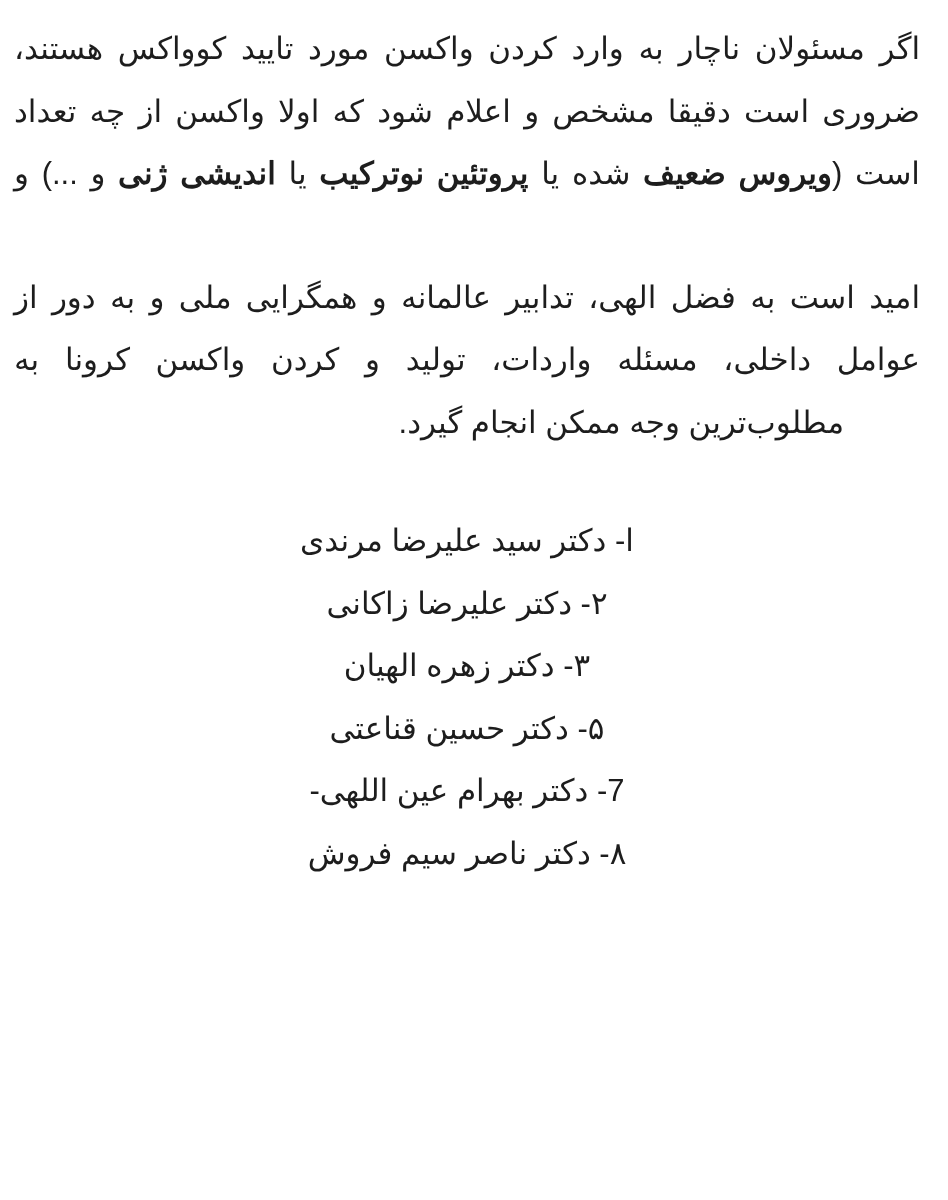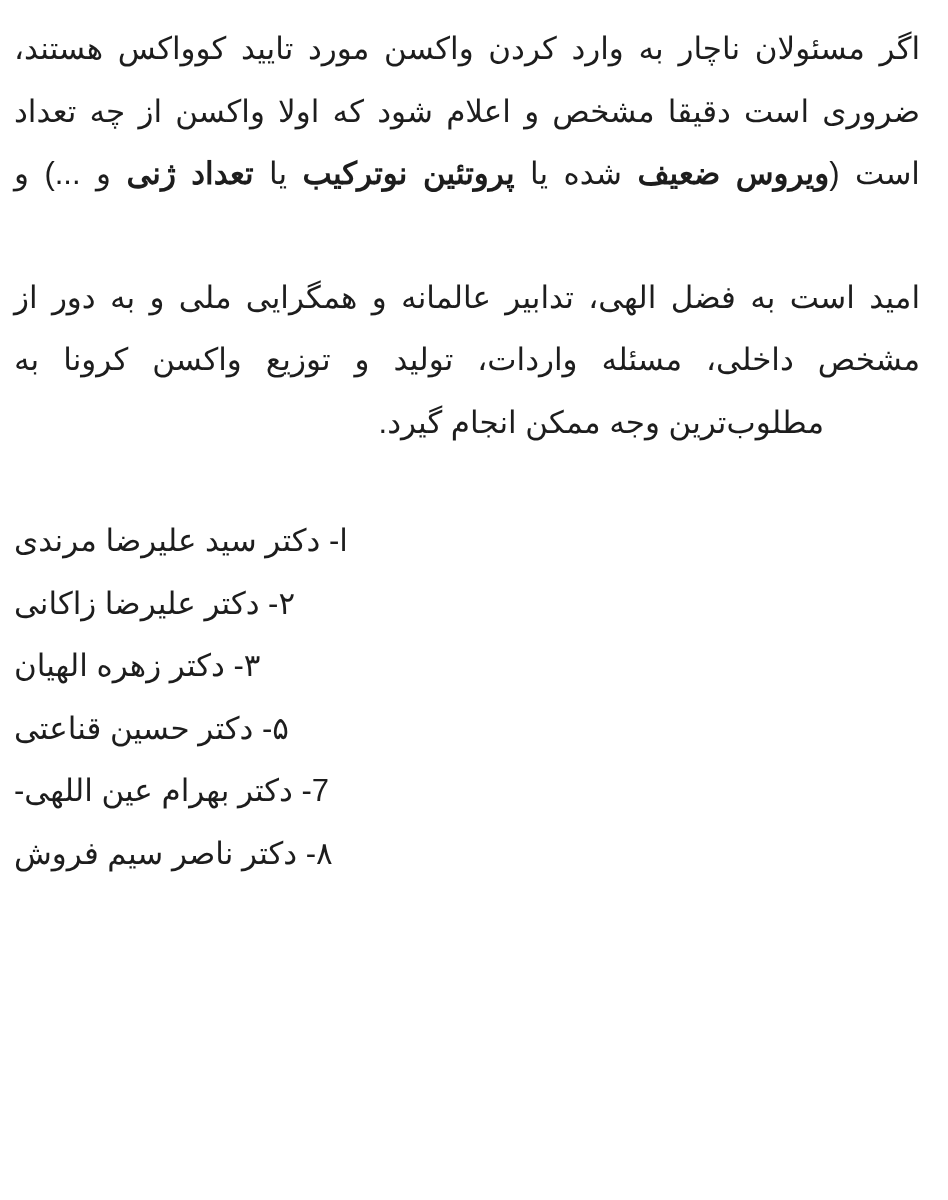--- a/index.html
+++ b/index.html
@@ -24,53 +24,53 @@
   .paragraph { margin: 0; }
   .para-hope { margin-top: 61px; }
   .line {
     text-align: justify;
     text-align-last: justify;
     white-space: nowrap;
   }
   .line-indent-right {
     text-align: right;
     text-align-last: right;
-    margin-right: 96px;
+    margin-right: 76px;
     white-space: nowrap;
   }
   .line b { font-weight: bold; }
   .signatories { margin-top: 56px; }
   .sig-line {
-    text-align: left;
+    text-align: center;
     white-space: nowrap;
   }
 </style>
 </head>
 <body>
 
 <div class="page">
 
   <section class="paragraph para-vaccine">
     <div class="line">
       <span>اگر مسئولان ناچار به وارد کردن واکسن مورد تایید کوواکس هستند،</span>
     </div>
     <div class="line">
       <span>ضروری است دقیقا مشخص و اعلام شود که اولا واکسن از چه تعداد</span>
     </div>
     <div class="line">
-      <span>است (</span><b>ویروس ضعیف</b><span> شده یا </span><b>پروتئین نوترکیب</b><span> یا </span><b>تعداد ژنی</b><span> و ...) و</span>
+      <span>است (</span><b>ویروس ضعیف</b><span> شده یا </span><b>پروتئین نوترکیب</b><span> یا </span><b>اندیشی ژنی</b><span> و ...) و</span>
     </div>
   </section>
 
   <section class="paragraph para-hope">
     <div class="line">
       <span>امید است به فضل الهی، تدابیر عالمانه و همگرایی ملی و به دور از</span>
     </div>
     <div class="line">
-      <span>مشخص داخلی، مسئله واردات، تولید و توزیع واکسن کرونا به</span>
+      <span>عوامل داخلی، مسئله واردات، تولید و کردن واکسن کرونا به</span>
     </div>
     <div class="line-indent-right">
       <span>مطلوب‌ترین وجه ممکن انجام گیرد.</span>
     </div>
   </section>
 
   <section class="signatories">
     <div class="sig-line">
       <span>ا- دکتر سید علیرضا مرندی</span>
     </div>

